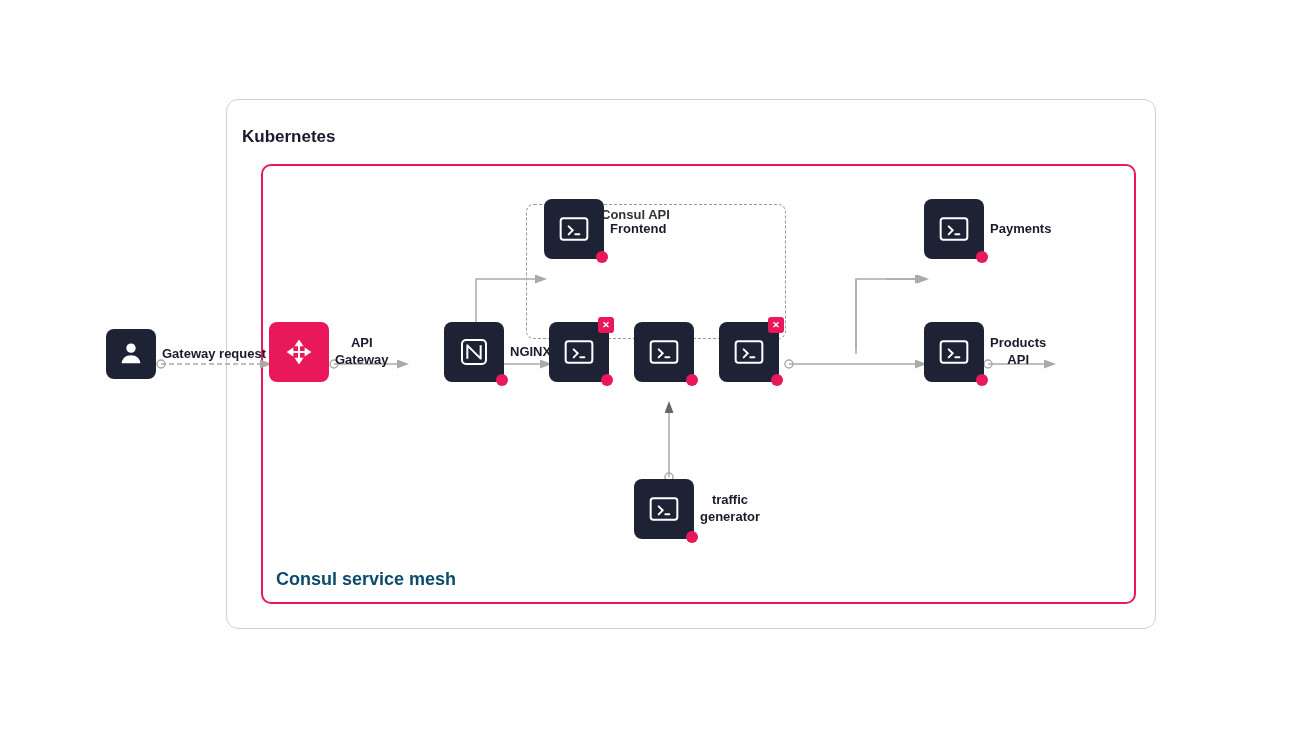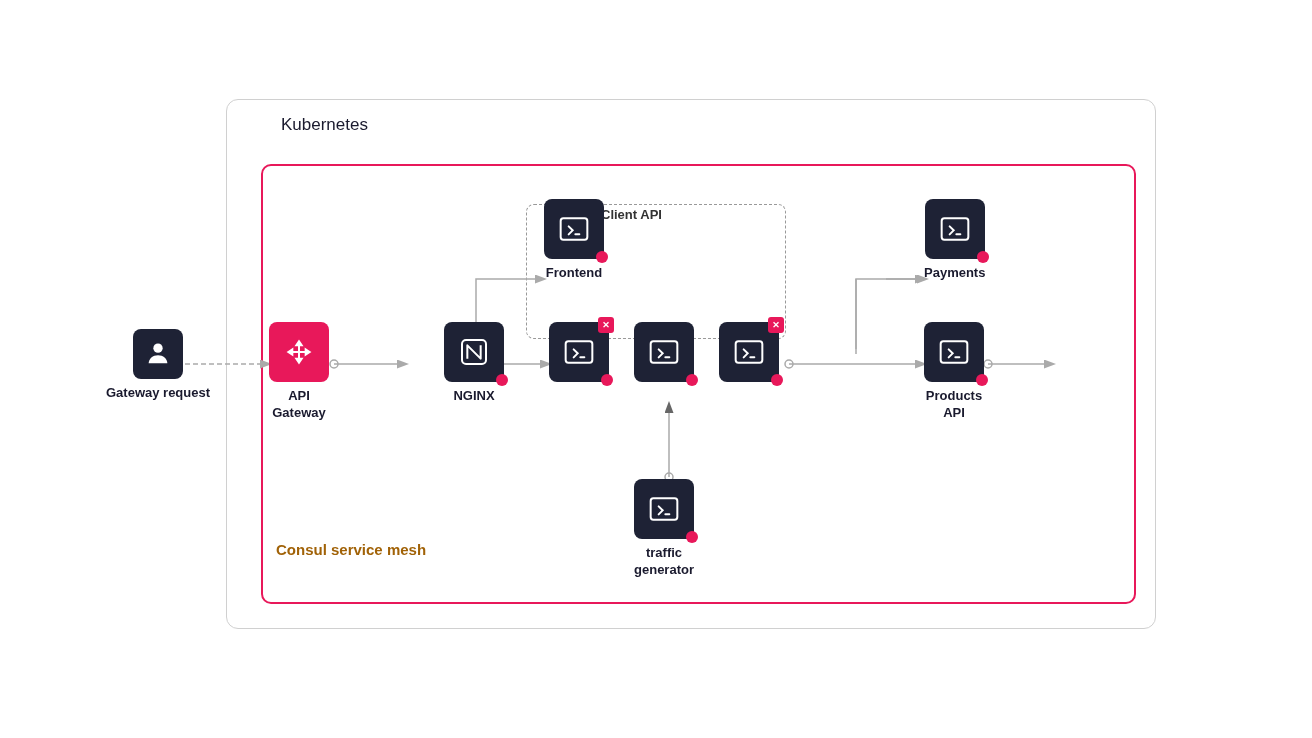--- a/index.html
+++ b/index.html
@@ -23,45 +23,44 @@
       top: 40px;
       left: 120px;
       width: 930px;
       height: 530px;
       border: 1.5px solid #d0d0d0;
       border-radius: 12px;
       background: #fff;
     }
     .kubernetes-label {
       position: absolute;
-      top: 56px;
+      top: 68px;
       left: 136px;
       font-size: 17px;
-      font-weight: 400;
+      font-weight: 700;
       color: #1a1a2e;
-      margin-left: 39px;
     }
     
     .consul-box {
       position: absolute;
       top: 105px;
       left: 155px;
       width: 875px;
       height: 440px;
       border: 2px solid #e8185a;
       border-radius: 10px;
       background: transparent;
     }
     .consul-label {
       position: absolute;
-      top: 482px;
+      top: 510px;
       left: 170px;
-      font-size: 15px;
+      font-size: 18px;
       font-weight: 700;
-      color: #a16207;
+      color: #0c4a6e;
     }
     
     .public-api-box {
       position: absolute;
       top: 145px;
       left: 420px;
       width: 260px;
       height: 135px;
       border: 1.5px dashed #999;
       border-radius: 8px;
@@ -72,21 +71,21 @@
       top: 148px;
       left: 495px;
       font-size: 13px;
       font-weight: 600;
       color: #333;
     }
     
     .node {
       position: absolute;
       display: flex;
-      flex-direction: column;
+      flex-direction: row;
       align-items: center;
       gap: 6px;
     }
     .node-icon {
       width: 60px;
       height: 60px;
       background: #1e2235;
       border-radius: 8px;
       display: flex;
       align-items: center;
@@ -160,21 +159,21 @@
 
 <div class="canvas">
 
   <div class="kubernetes-box"></div>
   <span class="kubernetes-label">Kubernetes</span>
 
   <div class="consul-box"></div>
   <span class="consul-label">Consul service mesh</span>
 
   <div class="public-api-box"></div>
-  <span class="public-api-label">Client API</span>
+  <span class="public-api-label">Consul API</span>
 
   <svg class="arrows-svg">
     <defs>
       <marker id="arrowhead" markerWidth="8" markerHeight="6" refX="6" refY="3" orient="auto">
         <polygon points="0 0, 8 3, 0 6" fill="#aaa"></polygon>
       </marker>
       <marker id="arrowhead-dark" markerWidth="8" markerHeight="6" refX="6" refY="3" orient="auto">
         <polygon points="0 0, 8 3, 0 6" fill="#666"></polygon>
       </marker>
     </defs>

